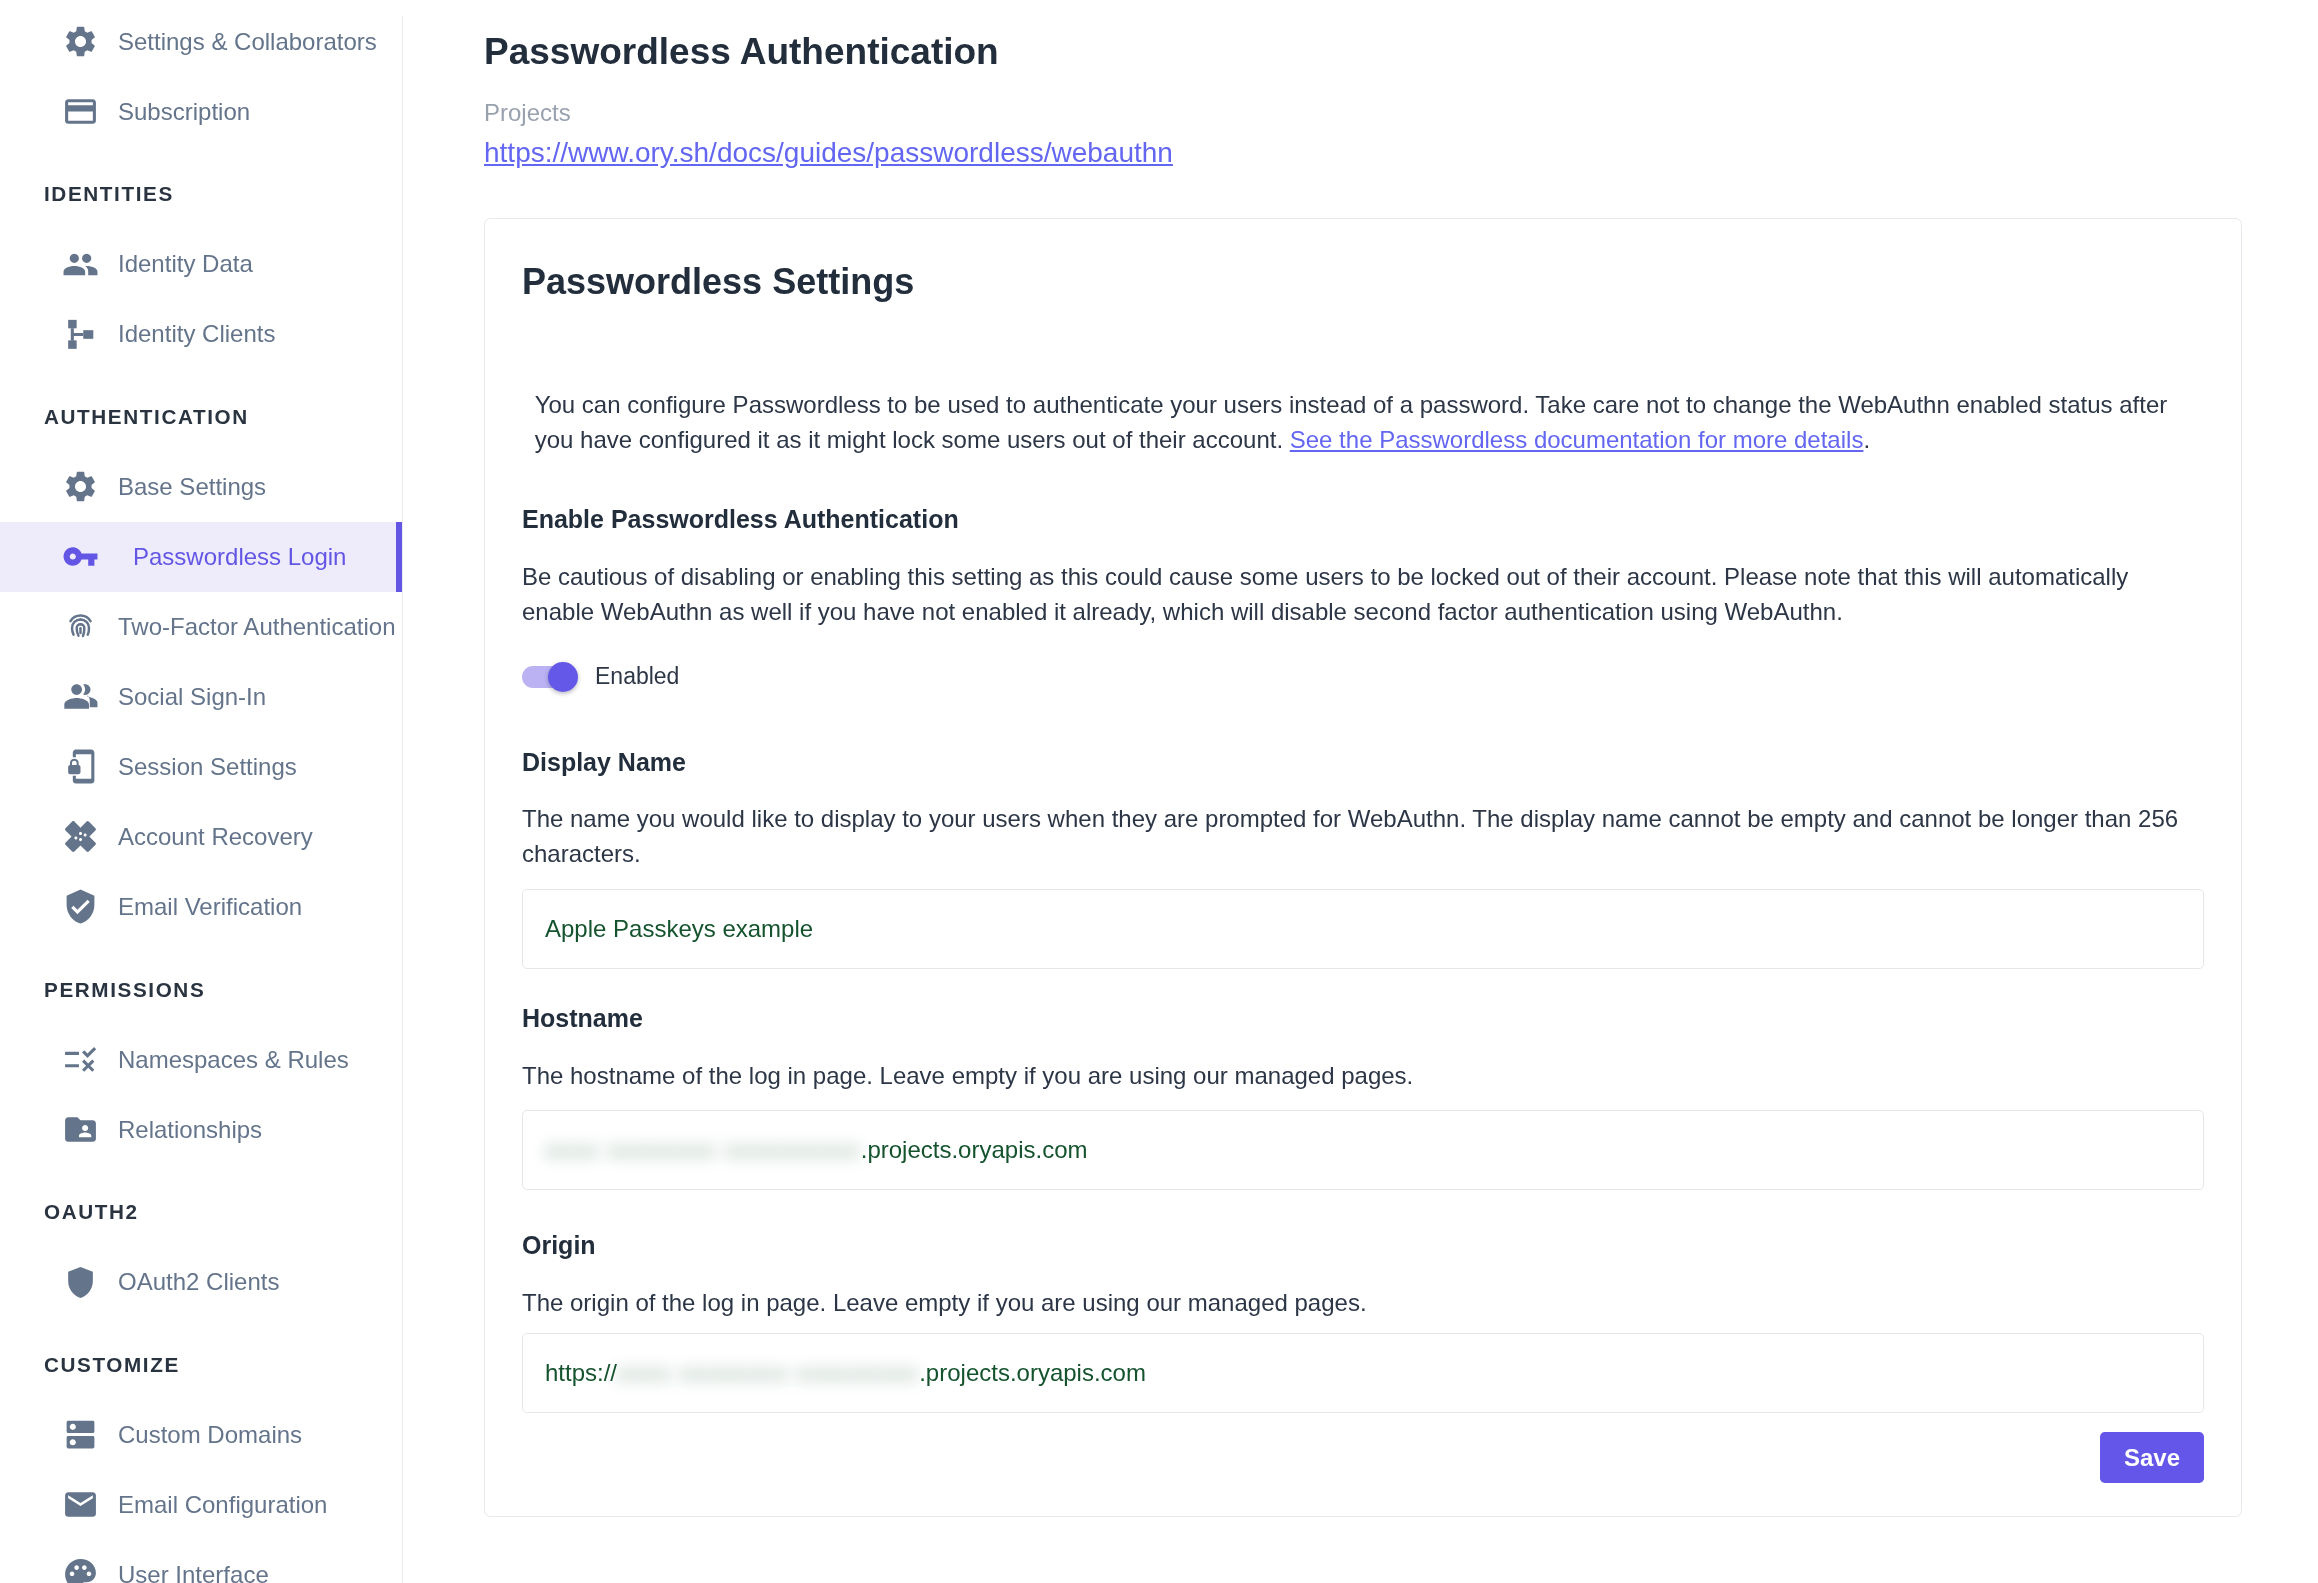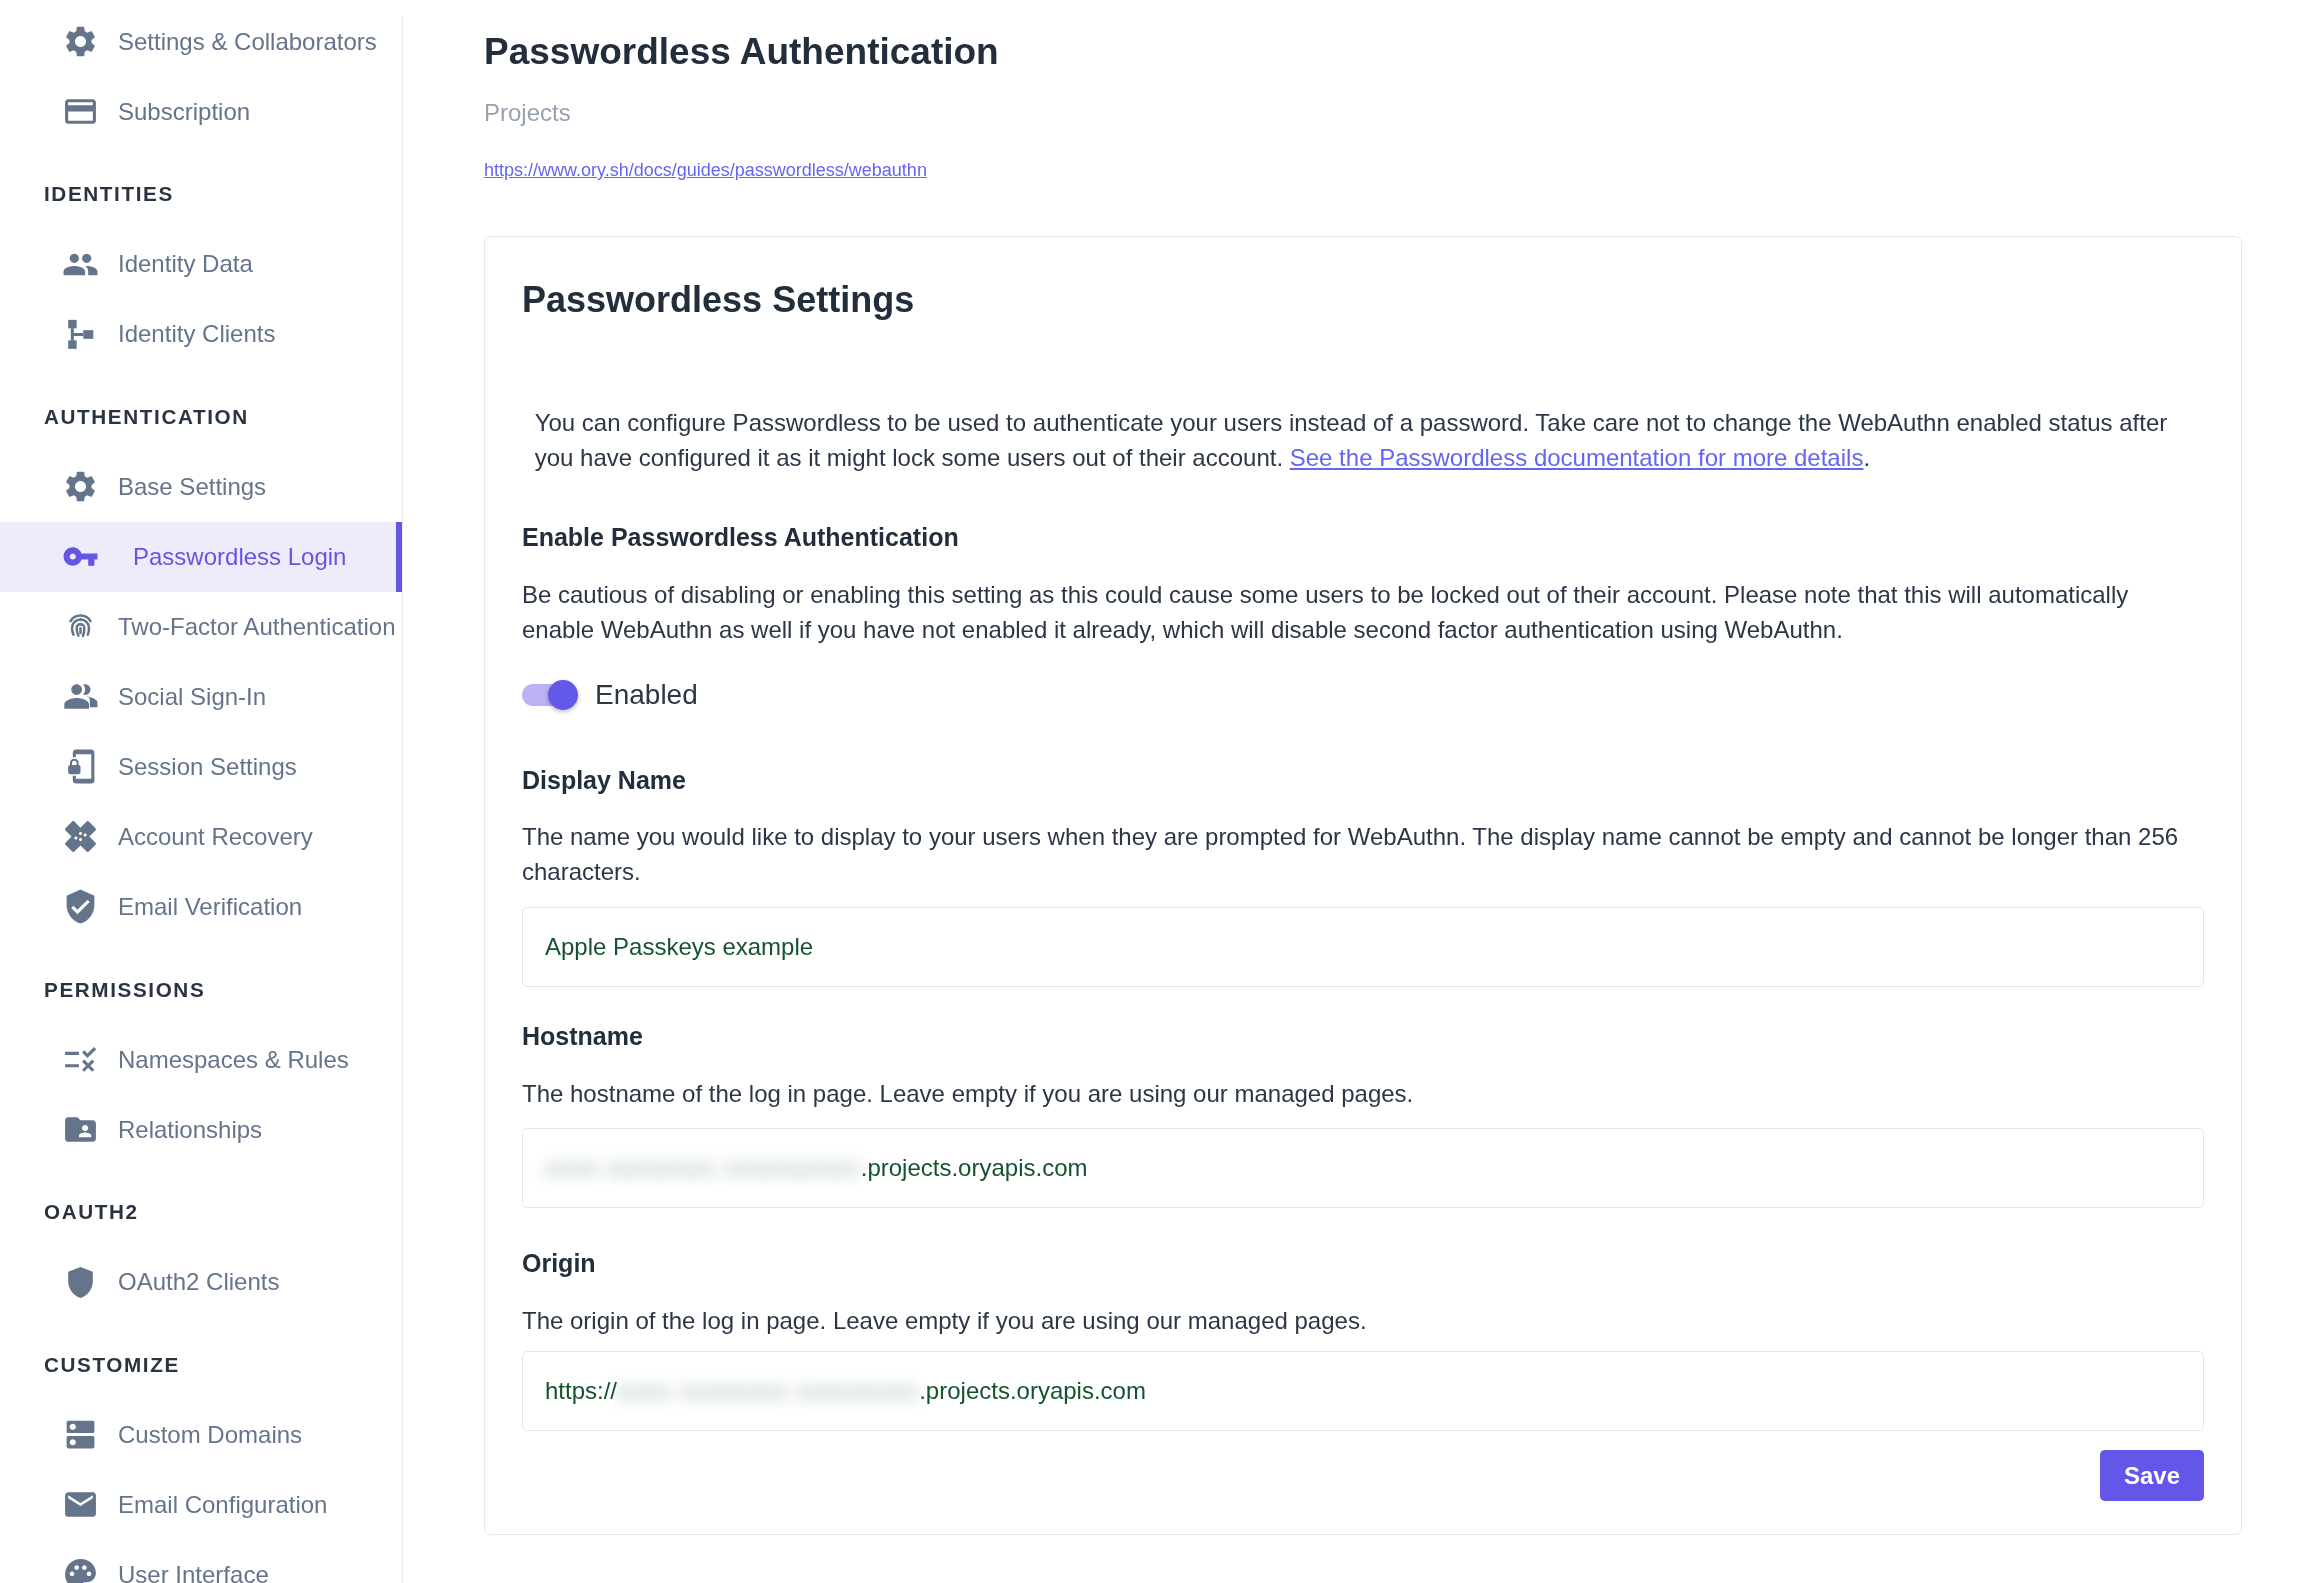--- a/index.html
+++ b/index.html
@@ -24,21 +24,21 @@
   .nav-item.selected{background:#EEECFB;color:#6356E5;gap:34px;}
   .nav-item.selected::after{content:"";position:absolute;right:0;top:0;bottom:0;width:6.4px;background:#6356E5;}
   .nav-header{
     height:70px;margin-top:12.7px;display:flex;align-items:center;
     padding-left:44px;font-size:20.7px;font-weight:700;letter-spacing:1.6px;color:#2A3441;
   }
   
   .main{margin-left:404px;padding:0 77px 0 80px;}
   .page-title{margin:29px 0 0;font-size:37px;line-height:45px;font-weight:700;color:#232E3D;}
   .subtitle{margin:24px 0 0;font-size:24px;line-height:29px;color:#98A1AE;}
-  .doc-link{display:inline-block;margin-top:30px;font-size:18px;line-height:27px;color:#6366F1;text-decoration:underline;cursor:pointer;}
+  .doc-link{display:inline-block;margin-top:12px;font-size:28px;line-height:27px;color:#6366F1;text-decoration:underline;cursor:pointer;}
   .card{
     margin-top:52px;background:#fff;border:1.6px solid #E5E8EC;border-radius:6.4px;
     padding:40px 37px 33px;box-sizing:border-box;
   }
   .card-title{margin:0;font-size:36px;line-height:45px;font-weight:700;color:#232E3D;}
   .intro{margin:83px 0 0 12.7px;font-size:24px;line-height:35px;max-width:1658px;color:#2C3646;}
   .intro a{color:#6366F1;text-decoration:underline;cursor:pointer;}
   .field-heading{margin:0;font-size:25px;line-height:35px;font-weight:700;color:#232E3D;}
   .mt-enable{margin-top:45px;}
   .mt-display{margin-top:49px;}
@@ -53,21 +53,21 @@
   }
   input.text-input{display:block;line-height:76px;outline:none;}
   .ti-display{margin-top:18.3px;}
   .ti-hostname{margin-top:17.5px;}
   .ti-origin{margin-top:13.5px;}
   .masked{filter:blur(7.2px);opacity:.5;letter-spacing:1.6px;white-space:pre;}
   .toggle-row{margin-top:29px;display:flex;align-items:center;height:38px;}
   .switch{position:relative;width:57px;height:38px;cursor:pointer;}
   .switch .track{position:absolute;left:0;top:8px;width:51px;height:22px;border-radius:11px;background:#BAB2F2;}
   .switch .thumb{position:absolute;left:26px;top:4px;width:30px;height:30px;border-radius:50%;background:#6458E9;box-shadow:0 1.6px 4px rgba(20,20,43,.3);}
-  .toggle-label{margin-left:16px;font-size:28px;color:#2C3646;}
+  .toggle-label{margin-left:16px;font-size:23px;color:#2C3646;}
   .save-row{margin-top:19px;display:flex;justify-content:flex-end;}
   .save-btn{
     min-width:92px;height:51px;padding:0 24px;background:#6356E9;color:#fff;
     border:none;border-radius:4.8px;font-size:24px;font-weight:700;cursor:pointer;
     font-family:"Liberation Sans",sans-serif;
   }
 </style>
 </head>
 <body>
 

